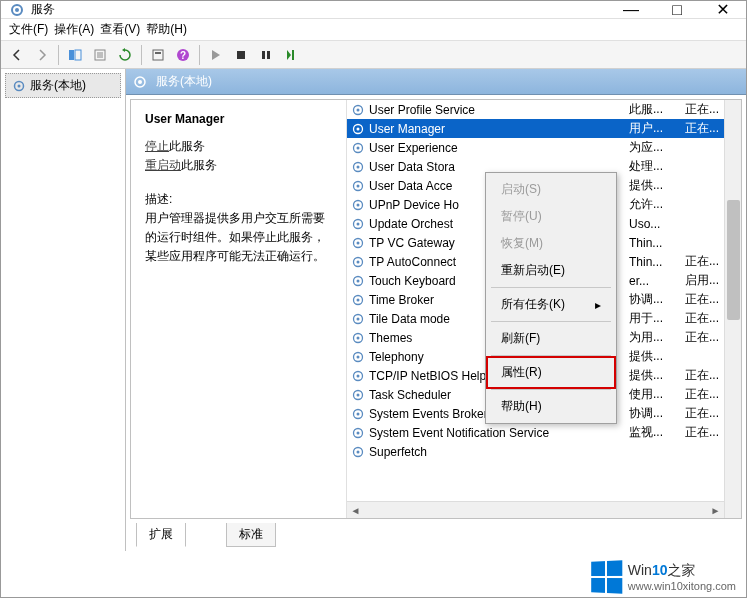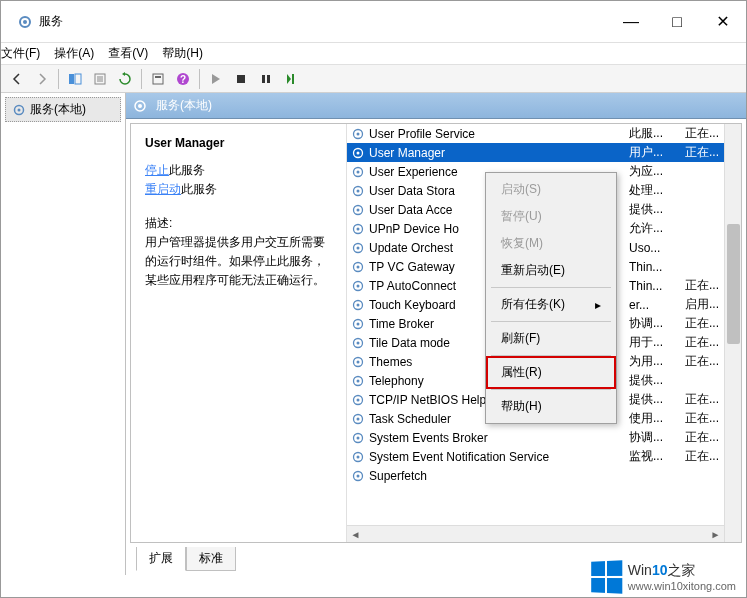--- a/index.html
+++ b/index.html
@@ -1,37 +1,37 @@
 <!DOCTYPE html>
 <html><head>
 <meta charset="utf-8">
 <style>
 * { box-sizing: border-box; margin: 0; padding: 0; font-family: "Microsoft YaHei", "Segoe UI", sans-serif; }
 body { background: #fff; width: 747px; height: 598px; position: relative; overflow: hidden; border: 1px solid #999; }
-.titlebar { height: 42px; display: flex; align-items: center; padding-left: 16px; background: #fff; border-bottom: 1px solid #e0e0e0; }
+.titlebar { height: 18px; display: flex; align-items: center; padding-left: 8px; background: #fff; border-bottom: 1px solid #e0e0e0; }
 .titlebar .icon { width: 16px; height: 16px; margin-right: 6px; }
 .titlebar .title { font-size: 12px; flex: 1; }
 .titlebar .wbtns { display: flex; }
 .titlebar .wbtn { width: 46px; height: 30px; display: flex; align-items: center; justify-content: center; }
-.menubar { height: 22px; display: flex; align-items: center; gap: 14px; font-size: 12px; border-bottom: 1px solid #e0e0e0; }
+.menubar { height: 22px; display: flex; align-items: center; padding-left: 8px; gap: 6px; font-size: 12px; border-bottom: 1px solid #e0e0e0; }
 .menubar span { cursor: default; }
 .toolbar { height: 28px; display: flex; align-items: center; padding: 0 4px; gap: 1px; border-bottom: 1px solid #d0d0d0; background: #f5f5f5; }
 .toolbar .tbtn { width: 24px; height: 22px; display: flex; align-items: center; justify-content: center; border: 1px solid transparent; }
 .toolbar .sep { width: 1px; height: 20px; background: #c0c0c0; margin: 0 3px; }
 .mainarea { display: flex; height: calc(100% - 30px - 22px - 28px - 34px); }
 .leftpanel { width: 125px; border-right: 1px solid #c0c0c0; background: #fff; padding: 4px; }
 .treeitem { display: flex; align-items: center; padding: 3px 6px; font-size: 12px; background: #e8e8e8; border: 1px dotted #999; }
 .treeitem .icon { margin-right: 4px; }
 .rightpanel { flex: 1; display: flex; flex-direction: column; background: #fff; }
 .rightheader { height: 26px; background: linear-gradient(#a8c8e8,#8db5dd); display: flex; align-items: center; padding-left: 30px; color: #fff; font-size: 12px; position: relative; border-bottom: 1px solid #7090b0; }
 .rightheader .hicon { position: absolute; left: 6px; }
 .rightcontent { flex: 1; display: flex; border: 1px solid #c0c0c0; margin: 4px; overflow: hidden; }
 .detailpanel { width: 215px; padding: 10px 14px; font-size: 12px; line-height: 1.6; }
 .detailpanel .svc-name { font-weight: bold; margin-bottom: 8px; }
-.detailpanel a { color: #3b82f6; text-decoration: underline; cursor: pointer; }
+.detailpanel a { color: #404040; text-decoration: underline; cursor: pointer; }
 .detailpanel .desc-label { margin-top: 14px; }
 .listpanel { flex: 1; border-left: 1px solid #e0e0e0; position: relative; display: flex; flex-direction: column; }
 .listheader { display: flex; height: 24px; font-size: 12px; border-bottom: 1px solid #d0d0d0; background: #fff; }
 .listheader .col { padding: 4px 8px; border-right: 1px solid #e0e0e0; display:flex; align-items:center; }
 .col-name { flex: 1; position: relative; }
 .col-desc { width: 56px; }
 .col-status { width: 56px; }
 .sort-arrow { position:absolute; left:50%; top:1px; transform:translateX(-50%); font-size:8px; color:#666; }
 .listbody { flex: 1; overflow: hidden; position: relative; }
 .svc-row { display: flex; align-items: center; height: 19px; font-size: 12px; padding-left: 4px; }
@@ -43,21 +43,21 @@
 .scrollbar-v { position: absolute; right: 0; top: 0; width: 17px; height: 100%; background: #f0f0f0; border-left: 1px solid #ddd; }
 .scrollbar-v .thumb { position: absolute; left: 2px; top: 100px; width: 13px; height: 120px; background: #c0c0c0; border-radius: 2px; }
 .hscroll { height: 17px; background: #f0f0f0; border-top: 1px solid #ddd; position: relative; }
 .hscroll .larrow, .hscroll .rarrow { position:absolute; width:17px; height:17px; display:flex; align-items:center; justify-content:center; font-size:10px; color:#666; }
 .hscroll .larrow{left:0;} .hscroll .rarrow{right:17px;}
 .context-menu { position: absolute; left: 484px; top: 171px; width: 132px; background: #f0f0f0; border: 1px solid #a0a0a0; box-shadow: 2px 2px 6px rgba(0,0,0,.25); font-size: 12px; padding: 3px; z-index: 20; }
 .context-menu .mi { padding: 5px 12px; cursor: default; display:flex; align-items:center; justify-content:space-between; }
 .context-menu .mi.disabled { color: #9a9a9a; }
 .context-menu .sep { height: 1px; background: #c8c8c8; margin: 3px 2px; }
 .context-menu .mi.highlight { outline: 2px solid #d40000; outline-offset: 1px; }
-.tabs { height: 24px; display: flex; align-items: flex-end; padding-left: 6px; font-size: 12px; margin: 0 4px 4px 4px; }
+.tabs { height: 24px; display: flex; align-items: flex-end; padding-left: 6px; font-size: 12px; margin: 0 4px 4px 4px; gap: 40px; }
 .tab { padding: 3px 12px; border: 1px solid #c0c0c0; border-top: none; background: #f5f5f5; margin-right: 0; }
 .tab.active { background: #fff; border-bottom: 1px solid #fff; position: relative; top: 0; }
 .footer { position: absolute; bottom: 0; right: 0; display: flex; align-items: center; gap: 6px; padding: 4px 10px; }
 .footer .brand { font-size: 14px; font-weight: 400; color: #333; }
 .footer .brand b { color: #0078d7; font-weight: 700; }
 .footer .url { font-size: 11px; color: #666; }
 .winlogo { display: grid; grid-template-columns: 1fr 1fr; grid-template-rows: 1fr 1fr; gap: 2px; width: 32px; height: 32px; transform: perspective(80px) rotateY(-14deg); }
 .winlogo div { background: #0078d7; }
 .gear-icon svg { display:block; }
 </style>

